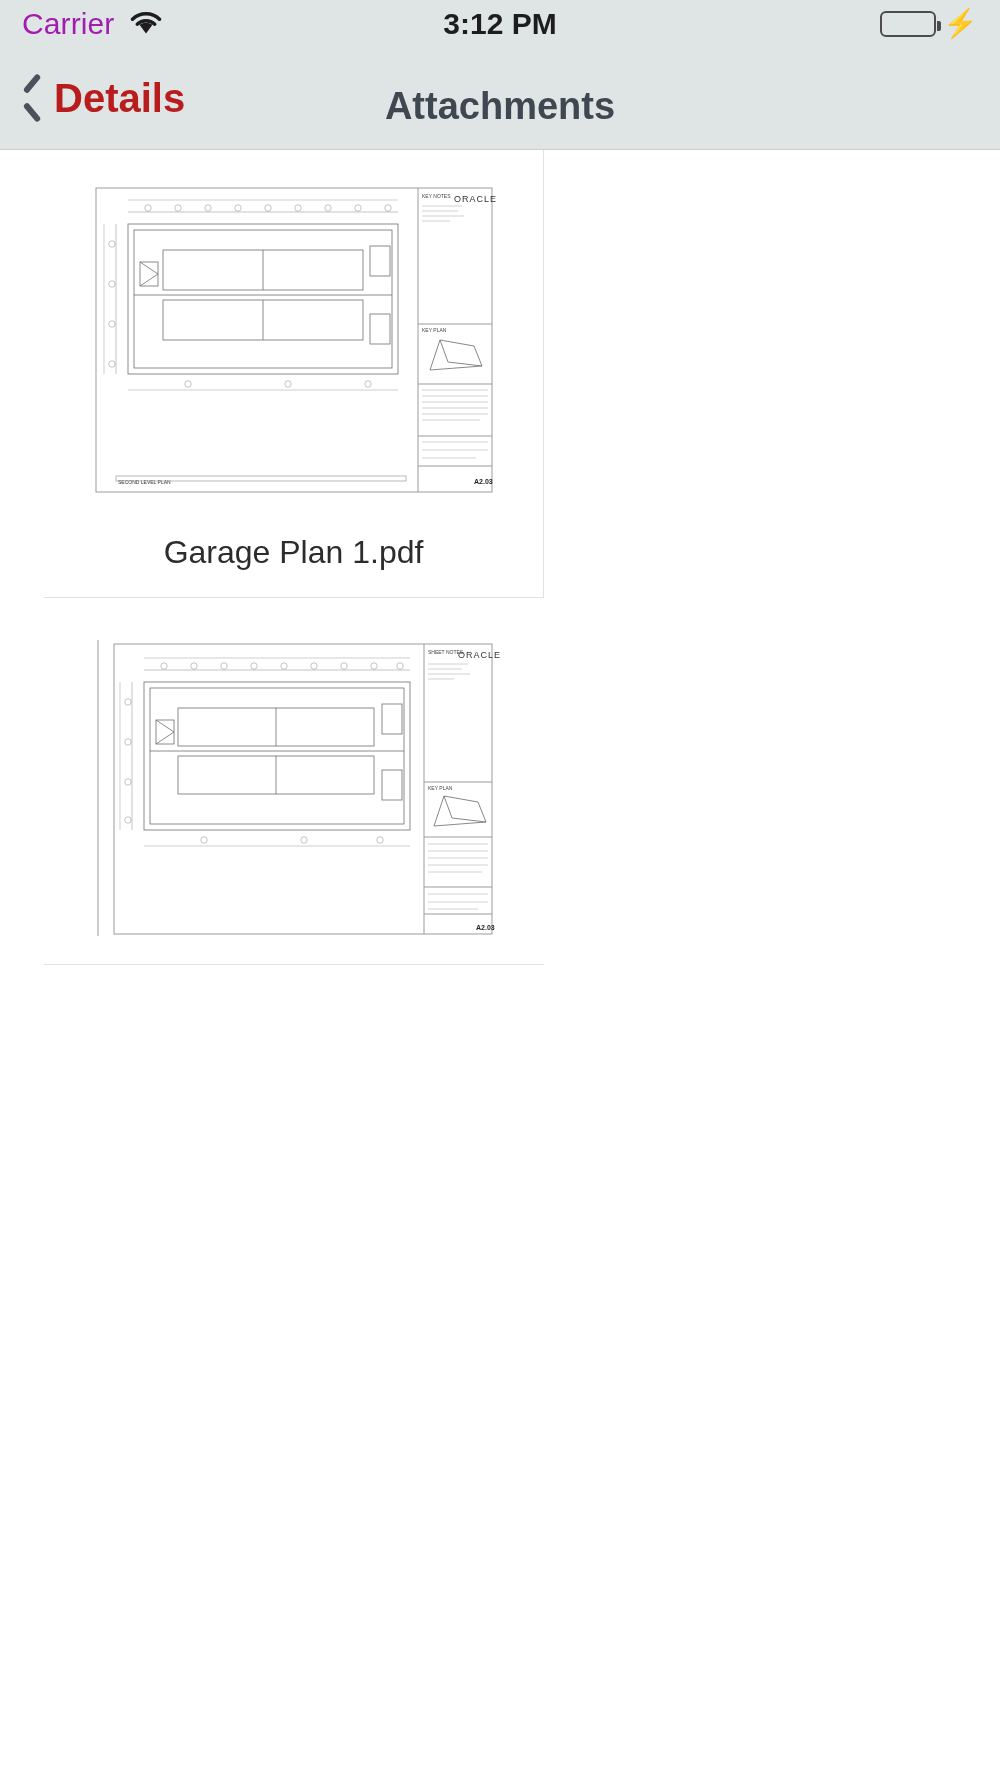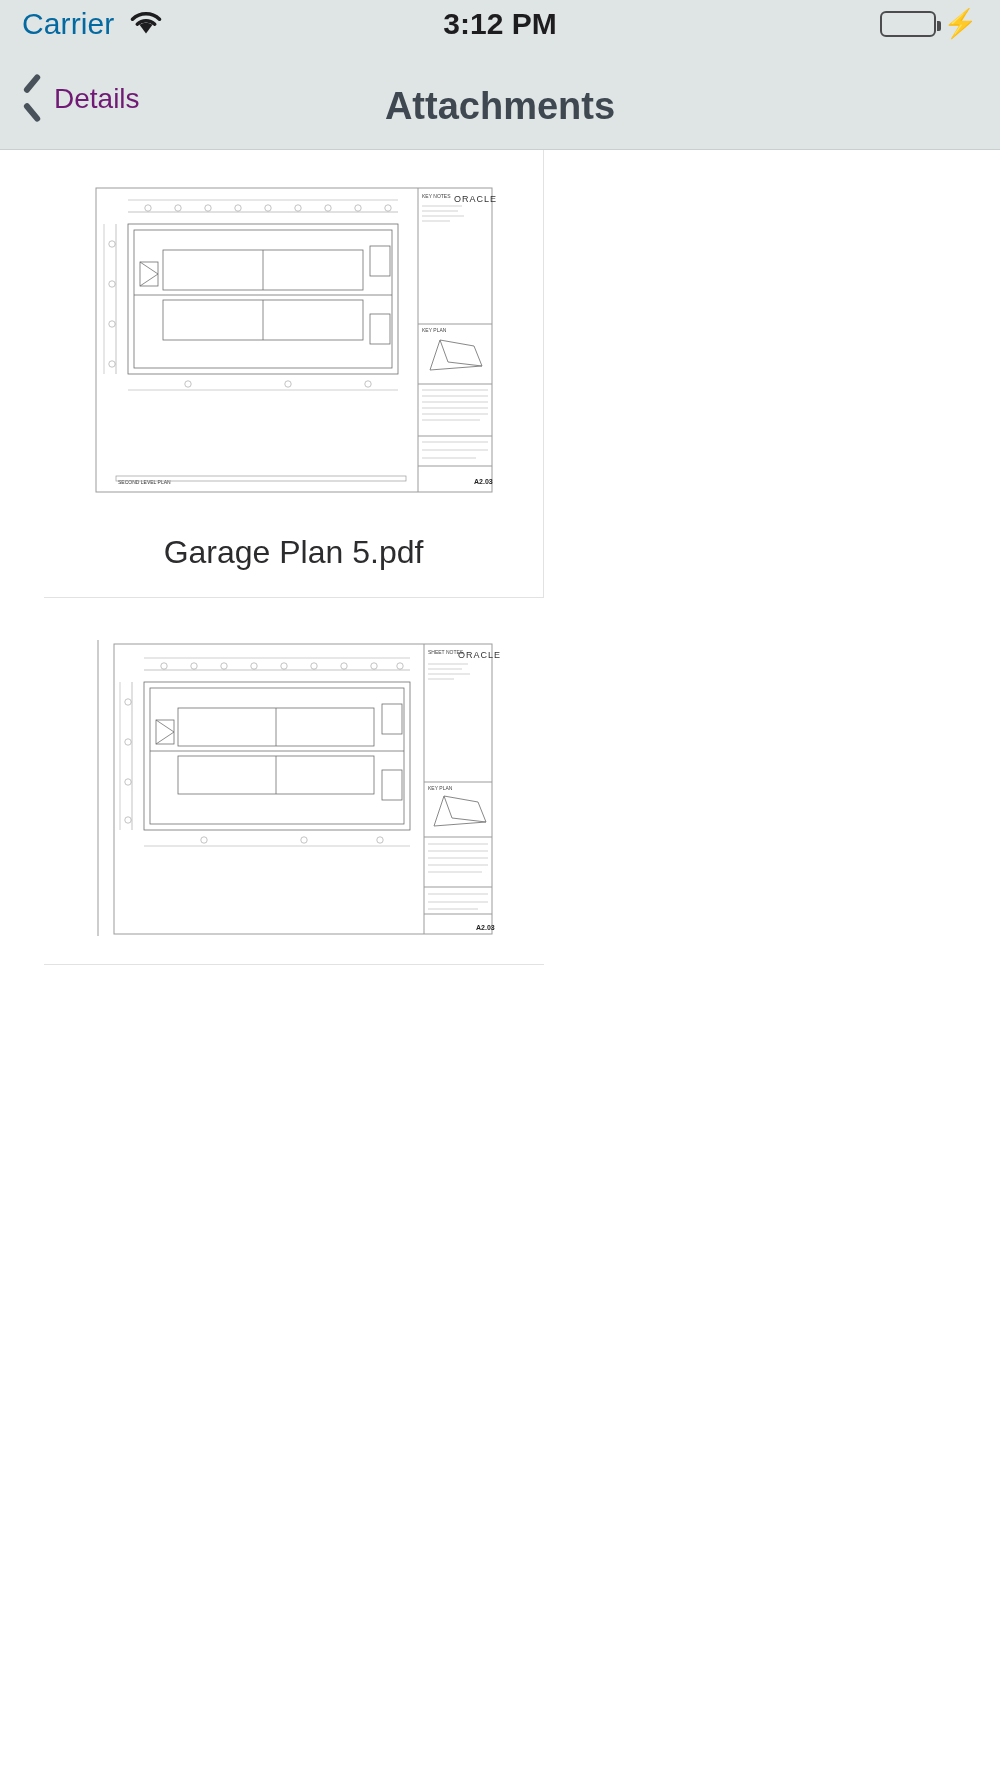--- a/index.html
+++ b/index.html
@@ -25,21 +25,21 @@
     padding: 0 22px;
     box-sizing: border-box;
   }
   .status-left {
     display: flex;
     align-items: center;
     gap: 14px;
   }
   .carrier-label {
     font-size: 30px;
-    color: #0369a1;
+    color: #a21caf;
     letter-spacing: 0.1px;
   }
   .wifi-icon {
     display: block;
   }
   .status-time {
     position: absolute;
     left: 0;
     right: 0;
     text-align: center;
@@ -121,22 +121,23 @@
     top: 9px;
     transform: rotate(-50deg);
     transform-origin: left center;
   }
   .chevron-left::after {
     top: 21px;
     transform: rotate(50deg);
     transform-origin: left center;
   }
   .back-label {
-    font-size: 28px;
-    color: #701a75;
+    font-size: 40px;
+    color: #b91c1c;
+    font-weight: bold;
   }
   .nav-title {
     position: absolute;
     left: 0;
     right: 0;
     text-align: center;
     font-size: 38px;
     font-weight: bold;
     color: #3f4850;
     pointer-events: none;
@@ -297,21 +298,21 @@
 
           <g stroke="#b0b0b0" stroke-width="0.6">
             <line x1="40" y1="16" x2="310" y2="16"></line>
             <line x1="16" y1="40" x2="16" y2="190"></line>
             <line x1="40" y1="206" x2="310" y2="206"></line>
           </g>
           <text x="30" y="300" font-family="Liberation Sans, sans-serif" font-size="5" fill="#333">SECOND LEVEL PLAN</text>
           <rect x="28" y="292" width="290" height="5" fill="none" stroke="#9b9b9b" stroke-width="0.7"></rect>
         </svg>
       </div>
-      <div class="cell-label">Garage Plan 5.pdf</div>
+      <div class="cell-label">Garage Plan 1.pdf</div>
     </div>
 
     <div class="cell">
       <div class="thumb-wrap">
         <svg class="thumb" viewBox="0 0 412 312">
           <rect x="0" y="0" width="412" height="312" fill="#ffffff"></rect>
           <line x1="10" y1="8" x2="10" y2="304" stroke="#9b9b9b" stroke-width="1"></line>
           <rect x="26" y="12" width="378" height="290" fill="none" stroke="#9b9b9b" stroke-width="1"></rect>
           <line x1="336" y1="12" x2="336" y2="302" stroke="#9b9b9b" stroke-width="1"></line>
           <line x1="336" y1="150" x2="404" y2="150" stroke="#9b9b9b" stroke-width="1"></line>

